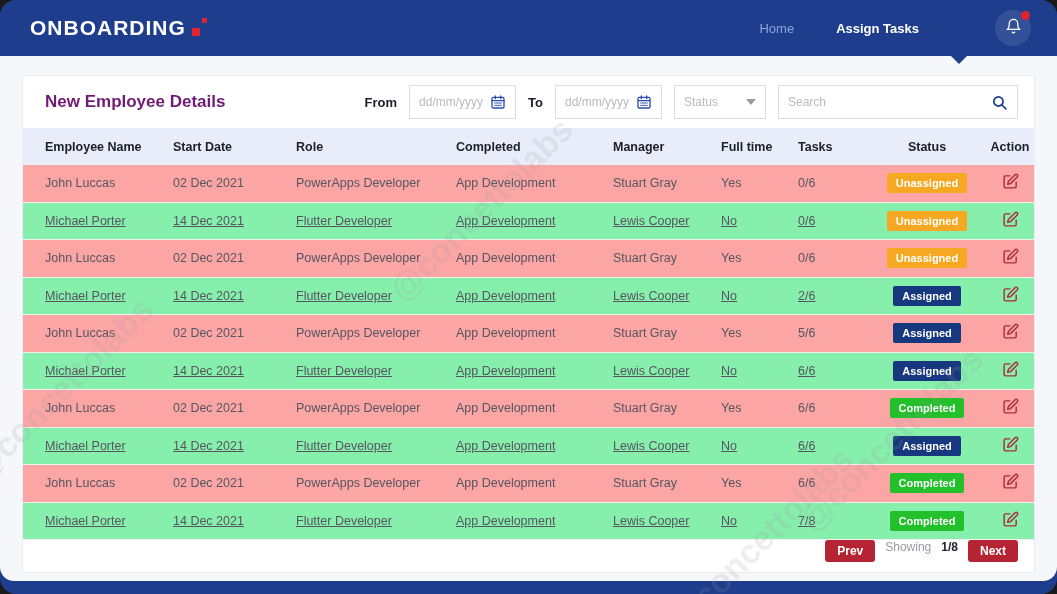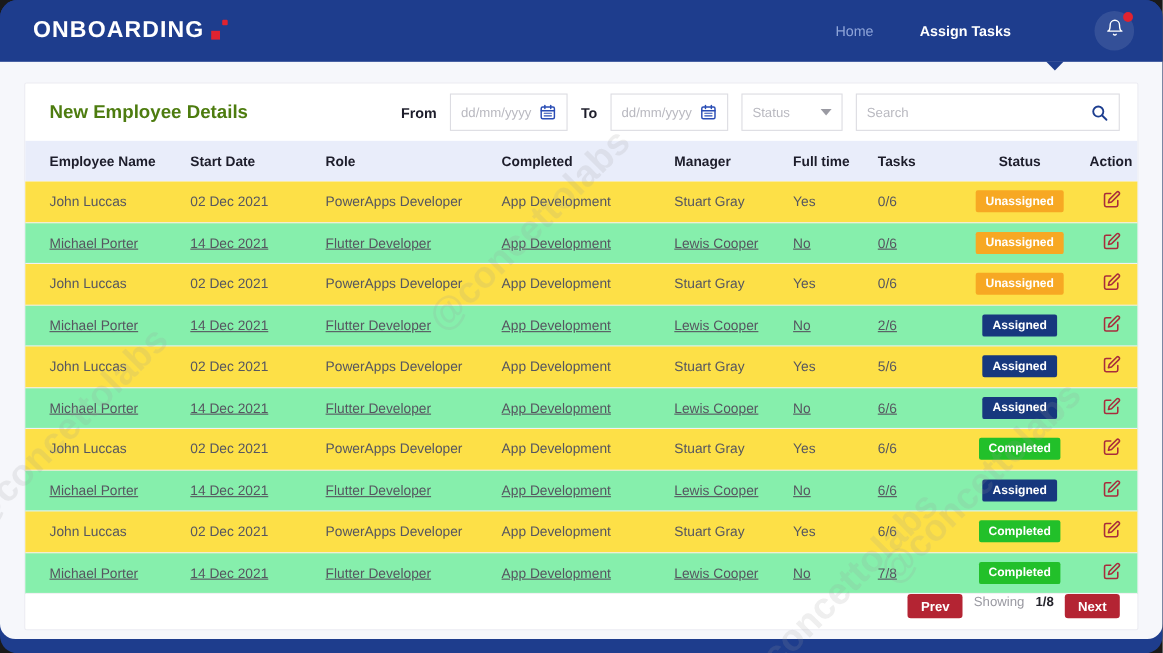--- a/index.html
+++ b/index.html
@@ -62,21 +62,21 @@
     border: 1px solid #ececf2;
     border-radius: 2px;
     display: flex; flex-direction: column;
   }
   
   .filterbar {
     display: flex; align-items: center;
     height: 52px; padding: 0 16px 0 22px; gap: 12px;
     flex-shrink: 0;
   }
-  .page-title { color: #4d7c0f; font-size: 17px; font-weight: 700; margin-right: auto; }
+  .page-title { color: #701a75; font-size: 17px; font-weight: 700; margin-right: auto; }
   .fl-label { font-size: 13px; font-weight: 700; color: #1d1d2b; }
   .inputbox {
     display: flex; align-items: center;
     border: 1px solid #dcdce2; background: #fff;
     height: 34px; padding: 0 9px;
   }
   .inputbox input {
     border: none; outline: none; width: 100%;
     font-family: "Liberation Sans", sans-serif;
     font-size: 12px; color: #555; background: transparent;
@@ -102,21 +102,21 @@
   .thead {
     height: 37px; background: #e9edfa;
     font-size: 12.5px; font-weight: 700; color: #1d1d2b;
     flex-shrink: 0;
   }
   .tbody { flex: 1; display: flex; flex-direction: column; }
   .trow {
     height: 37.5px; flex-shrink: 0;
     font-size: 12.5px; color: #565660;
     border-bottom: 1px solid #f1f1f3;
-    background: #fde047;
+    background: #fca5a5;
   }
   .trow.alt { background: #86efac; text-decoration: underline; }
   .c-center { justify-self: center; }
   .badge {
     display: inline-block; min-width: 66px; text-align: left;
     padding: 4px 9px; border-radius: 2px;
     color: #ffffff; font-size: 11px; font-weight: 700;
   }
   .badge-unassigned { background: #f7a823; }
   .badge-assigned  { background: #17387e; }

